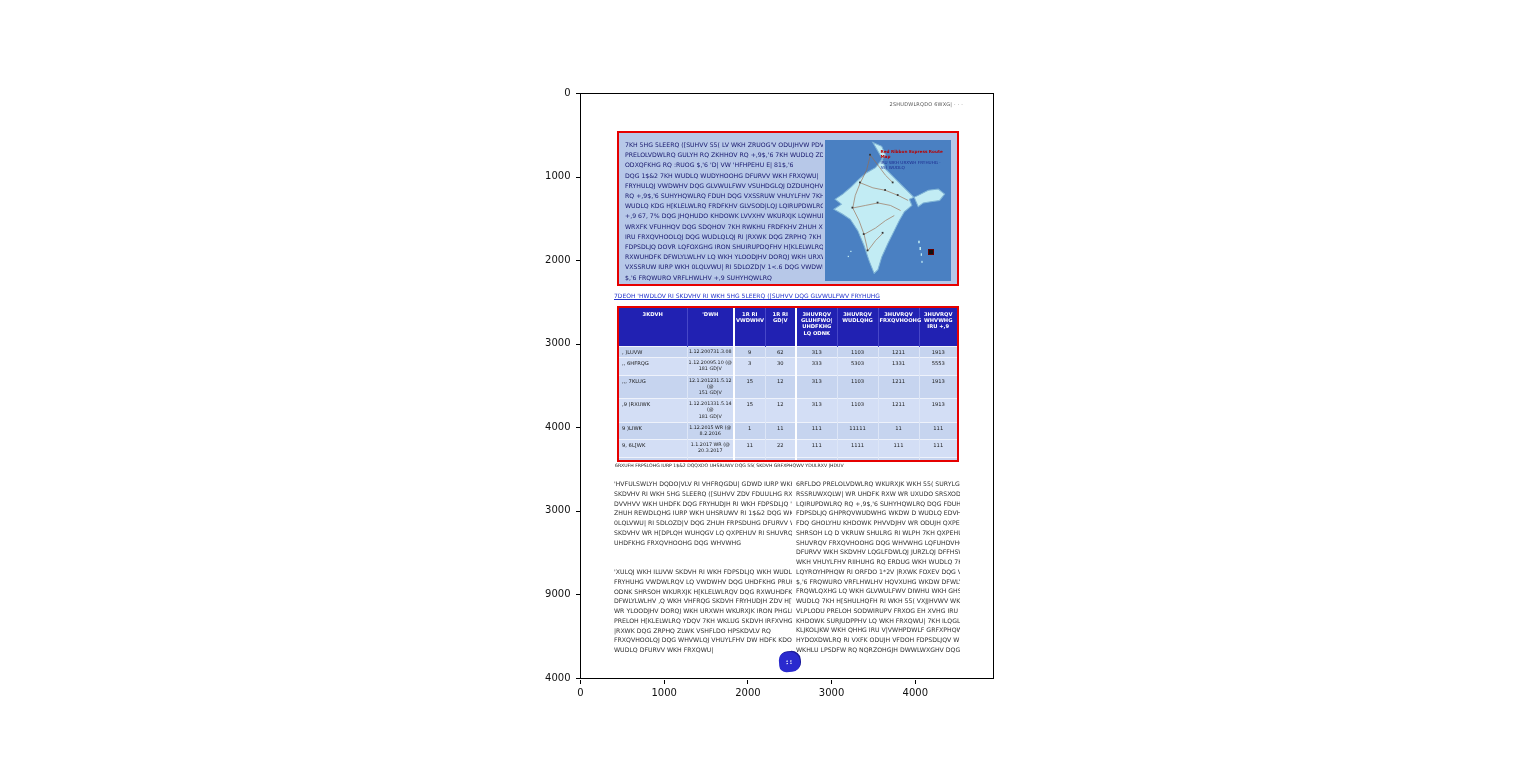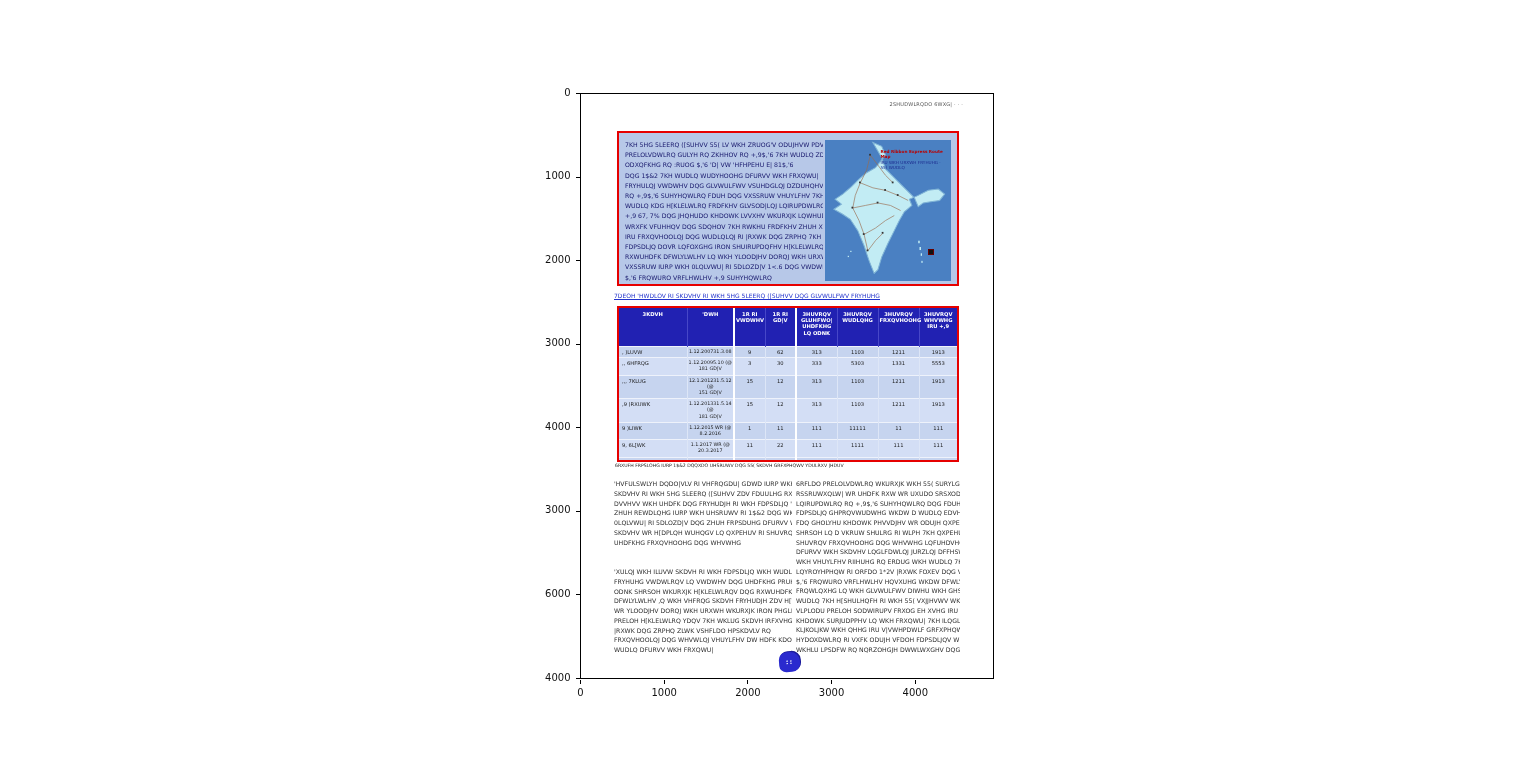--- a/index.html
+++ b/index.html
@@ -68,21 +68,21 @@
       <div class="ytick-label" style="left: 524.5px; top: 170.071px;">1000</div>
       <div class="tickmark" style="left: 575.5px; top: 260.143px; width: 4px; height: 1px;"></div>
       <div class="ytick-label" style="left: 524.5px; top: 253.643px;">2000</div>
       <div class="tickmark" style="left: 575.5px; top: 343.714px; width: 4px; height: 1px;"></div>
       <div class="ytick-label" style="left: 524.5px; top: 337.214px;">3000</div>
       <div class="tickmark" style="left: 575.5px; top: 427.286px; width: 4px; height: 1px;"></div>
       <div class="ytick-label" style="left: 524.5px; top: 420.786px;">4000</div>
       <div class="tickmark" style="left: 575.5px; top: 510.857px; width: 4px; height: 1px;"></div>
       <div class="ytick-label" style="left: 524.5px; top: 504.357px;">3000</div>
       <div class="tickmark" style="left: 575.5px; top: 594.429px; width: 4px; height: 1px;"></div>
-      <div class="ytick-label" style="left: 524.5px; top: 587.929px;">6000</div>
+      <div class="ytick-label" style="left: 524.5px; top: 587.929px;">9000</div>
       <div class="tickmark" style="left: 575.5px; top: 678px; width: 4px; height: 1px;"></div>
       <div class="ytick-label" style="left: 524.5px; top: 671.5px;">4000</div>
       <div class="tickmark" style="left: 580px; top: 679.5px; width: 1px; height: 4px;"></div>
       <div class="xtick-label" style="left: 558.5px; top: 686.5px;">0</div>
       <div class="tickmark" style="left: 663.7px; top: 679.5px; width: 1px; height: 4px;"></div>
       <div class="xtick-label" style="left: 642.2px; top: 686.5px;">1000</div>
       <div class="tickmark" style="left: 747.4px; top: 679.5px; width: 1px; height: 4px;"></div>
       <div class="xtick-label" style="left: 725.9px; top: 686.5px;">2000</div>
       <div class="tickmark" style="left: 831.1px; top: 679.5px; width: 1px; height: 4px;"></div>
       <div class="xtick-label" style="left: 809.6px; top: 686.5px;">3000</div>

